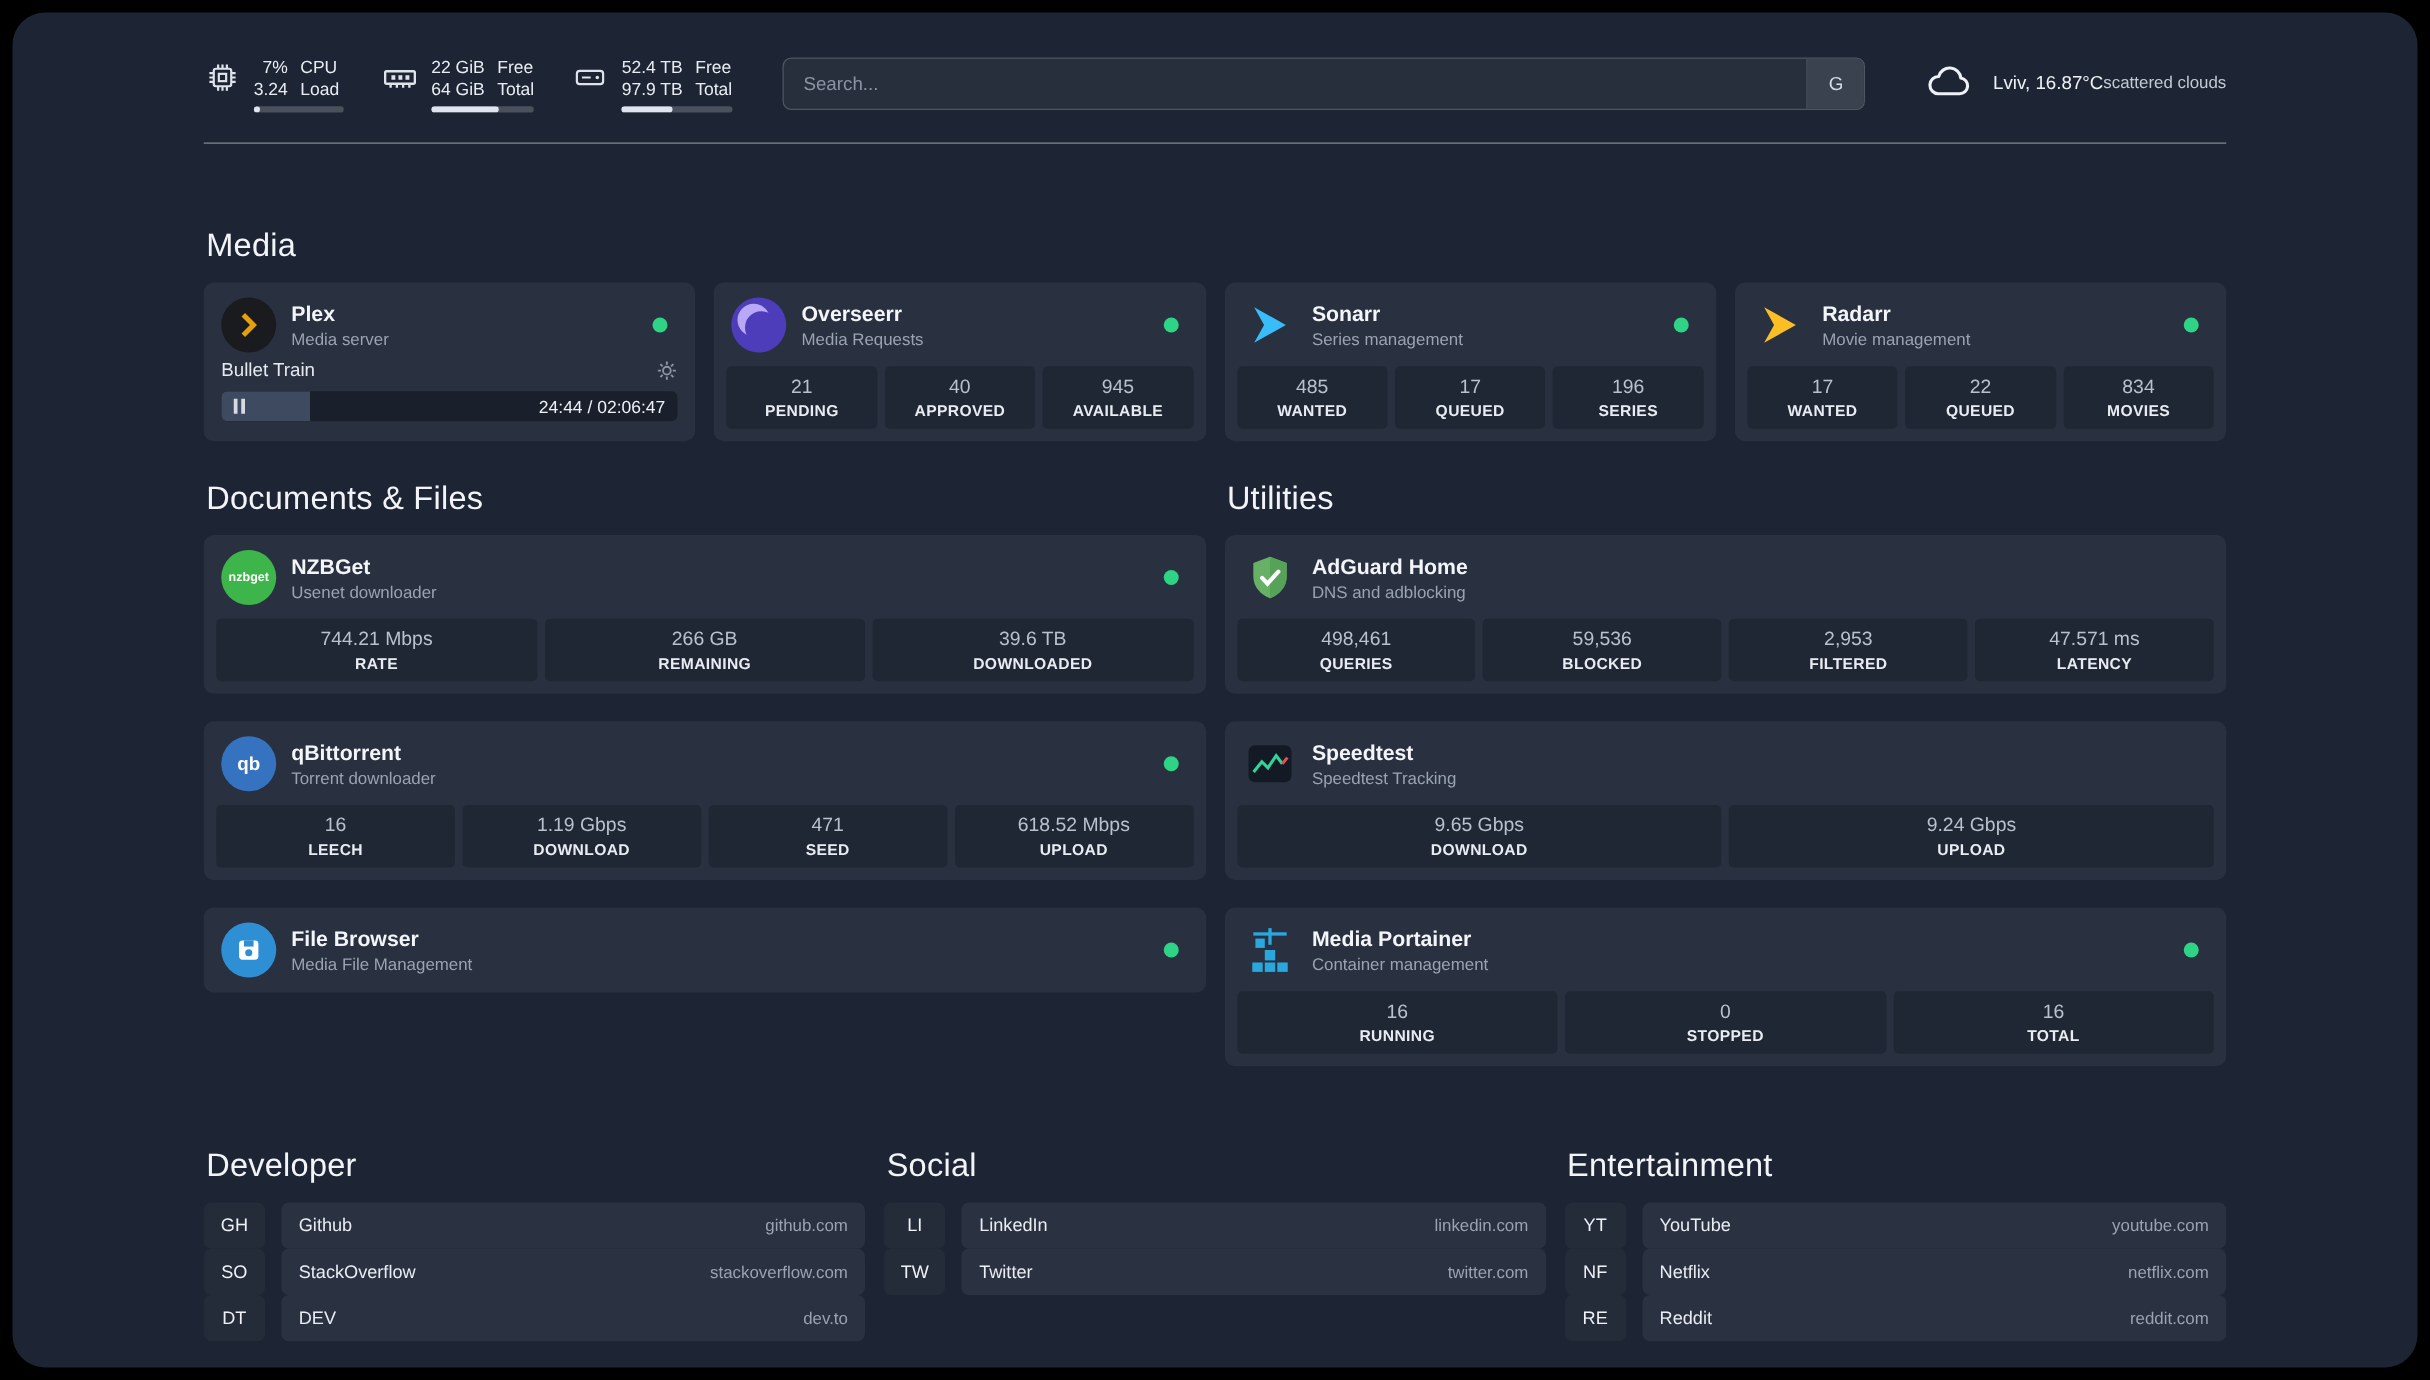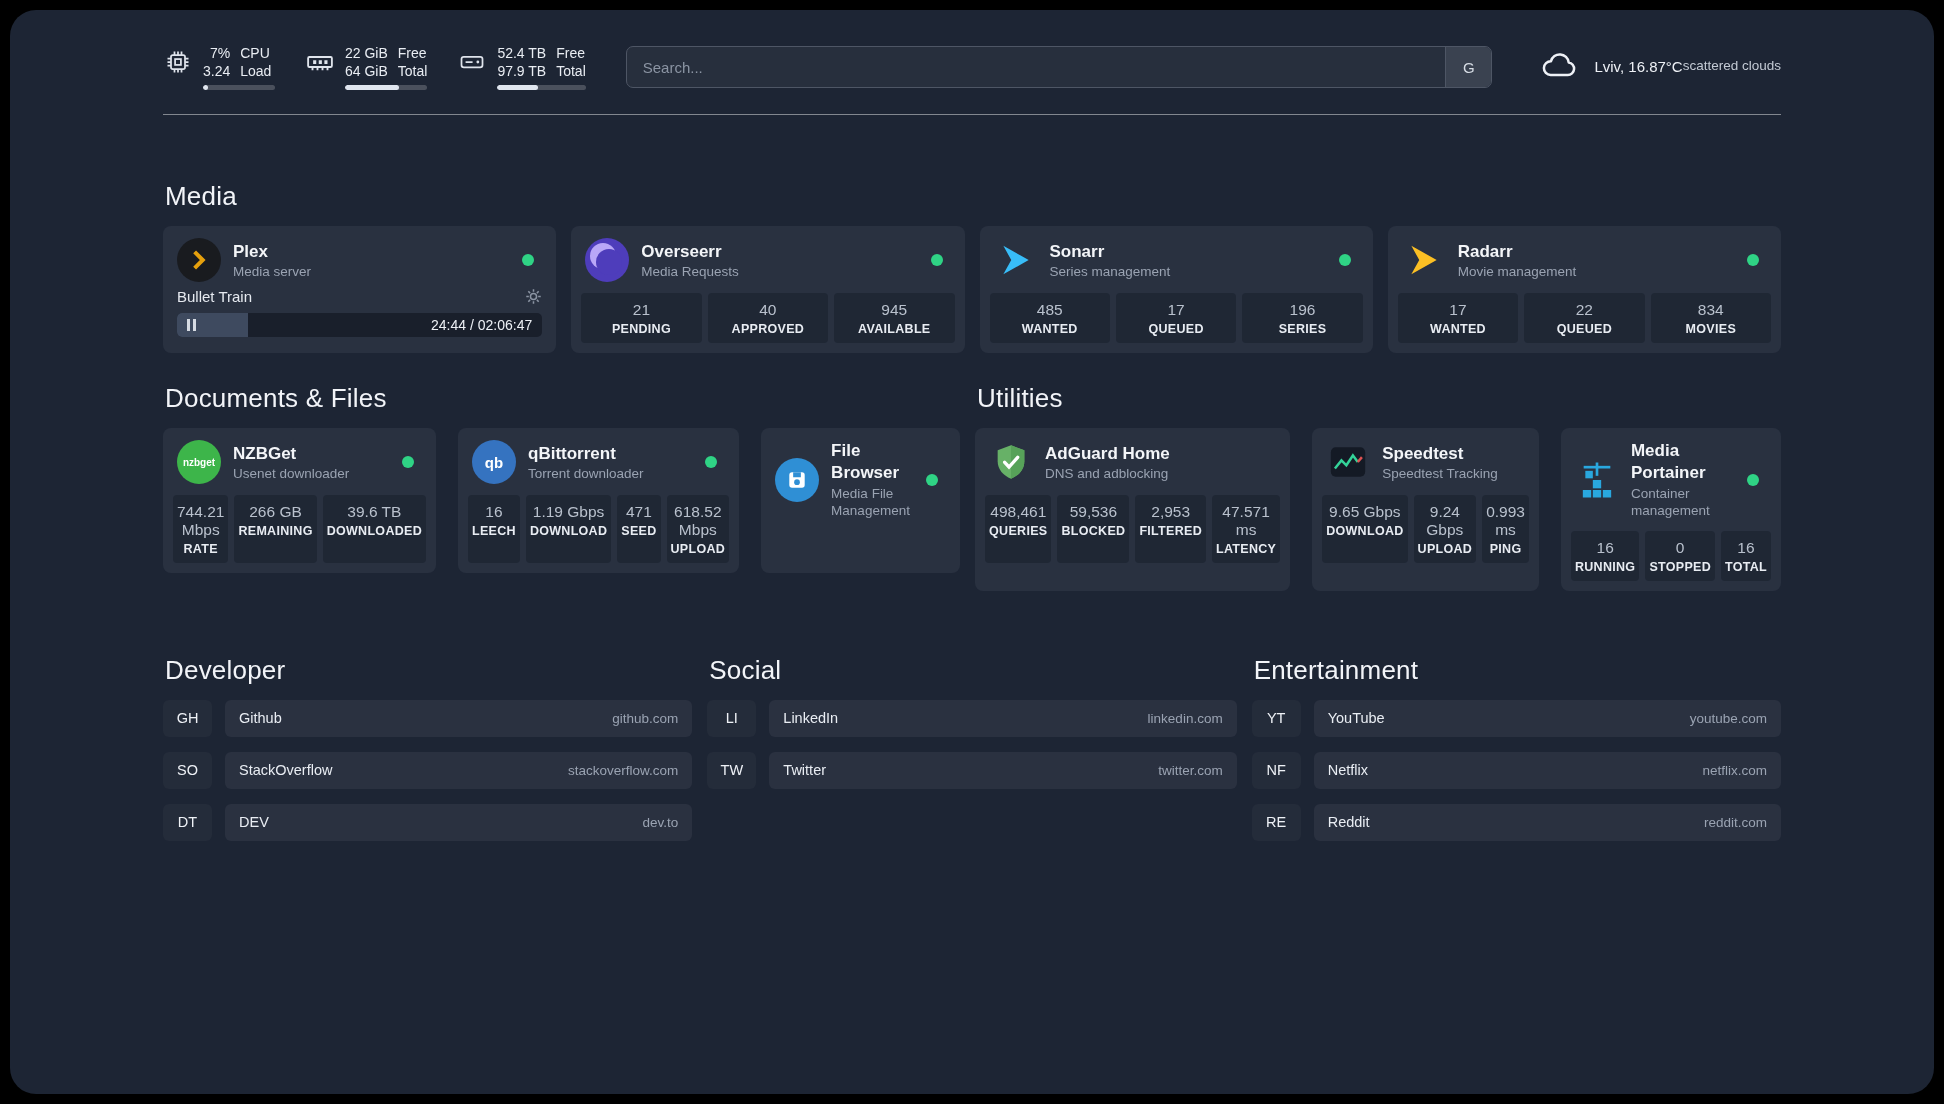--- a/index.html
+++ b/index.html
@@ -32,21 +32,21 @@
   .weather-line1 { font-size:15px; color:#eef1f6; }
   .weather-line2 { font-size:13.5px; color:#c3cad4; }
 
   .divider { border:none; border-top:1.5px solid rgba(255,255,255,0.45); margin:24px 0 0 0; }
 
   
   .section-title { font-size:26px; font-weight:500; color:#f2f4f8; margin:0 0 14px 2px; letter-spacing:.2px; }
   .media-section { margin-top:66px; }
   .grid4 { display:grid; grid-template-columns:repeat(4,1fr); gap:15px; }
   .grid2 { display:grid; grid-template-columns:1fr 1fr; gap:15px; margin-top:30px; align-items:start; }
-  .stack { display:flex; flex-direction:row; gap:22px; }
+  .stack { display:flex; flex-direction:column; gap:22px; }
 
   .card { background:#293140; border-radius:8px; padding:10px; }
   .card-head { display:flex; align-items:center; gap:12px; padding:2px 4px; cursor:pointer; }
   .svc-icon { width:44px; height:44px; flex:none; display:flex; align-items:center; justify-content:center;
               border-radius:50%; position:relative; overflow:hidden; }
   .svc-text { display:flex; flex-direction:column; line-height:1.3; }
   .svc-name { font-size:17px; font-weight:600; color:#f3f5f8; }
   .svc-sub { font-size:13.5px; color:#9aa3b2; }
   .dot { width:12px; height:12px; border-radius:50%; background:#2fd385; margin:0 8px 0 auto; flex:none; }
 
@@ -72,21 +72,21 @@
   .icon-overseerr { background:#4e3dbb; }
   .icon-overseerr::before { content:""; position:absolute; width:26px; height:26px; border-radius:50%; background:#b9a7f7; top:5px; left:5px; }
   .icon-overseerr::after  { content:""; position:absolute; width:26px; height:26px; border-radius:50%; background:#4e3dbb; top:11px; left:11px; }
   .icon-nzbget { background:#3db54a; color:#fff; font-size:10px; font-weight:700; }
   .icon-qbittorrent { background:#3573c0; color:#fff; font-size:15px; font-weight:700; }
   .icon-filebrowser { background:#2f8fd5; }
   .icon-transparent { background:transparent; border-radius:0; overflow:visible; }
 
   
   .bookmarks { display:grid; grid-template-columns:repeat(3,1fr); gap:15px; margin-top:64px; padding-bottom:50px; align-items:start; }
-  .bm-rows { display:flex; flex-direction:column; gap:15px; }
+  .bm-rows { display:flex; flex-direction:column; }
   .bm-row { display:flex; gap:13px; height:37px; cursor:pointer; }
   .bm-abbr { width:49px; flex:none; background:#242c3a; border-radius:6px; color:#eef1f6; font-size:14.5px;
              display:flex; align-items:center; justify-content:center; }
   .bm-pill { flex:1; background:#2a3140; border-radius:6px; display:flex; align-items:center; padding:0 14px; }
   .bm-name { font-size:14.5px; color:#e9edf3; }
   .bm-url { margin-left:auto; font-size:13.5px; color:#9aa3b2; }
 </style>
 </head>
 <body>
 
@@ -440,24 +440,20 @@
             </div>
           </div>
           <div class="stats">
             <div class="stat">
               <span class="stat-value">9.65 Gbps</span>
               <span class="stat-label">DOWNLOAD</span>
             </div>
             <div class="stat">
               <span class="stat-value">9.24 Gbps</span>
               <span class="stat-label">UPLOAD</span>
-            </div>
-            <div class="stat">
-              <span class="stat-value">0.993 ms</span>
-              <span class="stat-label">PING</span>
             </div>
           </div>
         </div>
 
         <div class="card">
           <div class="card-head">
             <span class="svc-icon icon-transparent">
               <svg width="40" height="40" viewBox="0 0 24 24" fill="#29a8df">
                 <rect x="11.2" y="1.5" width="1.6" height="8"></rect>
                 <rect x="4" y="3.5" width="16" height="1.6"></rect>

